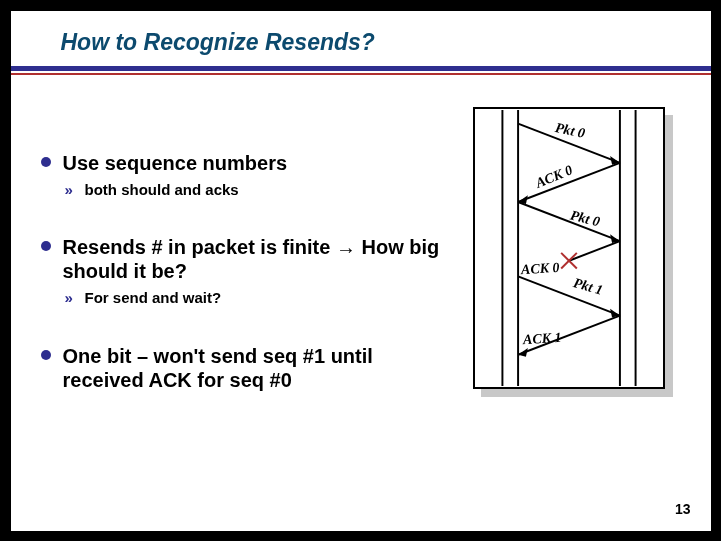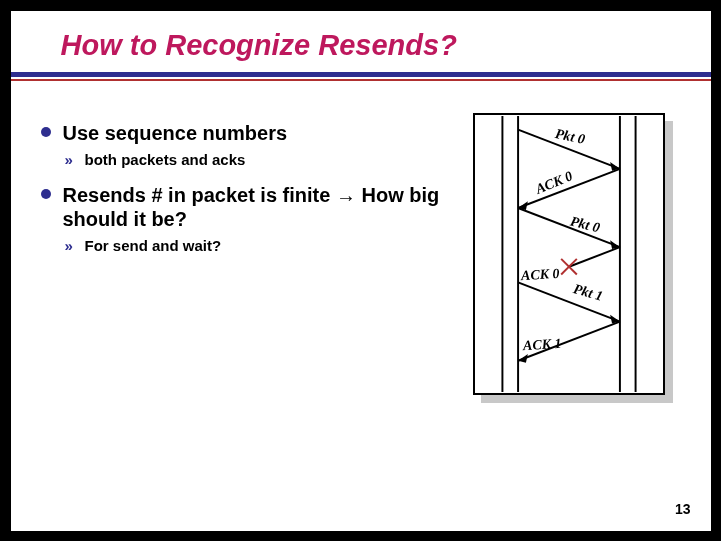--- a/index.html
+++ b/index.html
@@ -13,24 +13,24 @@
     font-family: Arial, Helvetica, sans-serif;
   }
   .slide {
     width: 700px;
     height: 520px;
     background: #fff;
     position: relative;
     padding: 18px 30px 20px 30px;
   }
   .title {
-    font-size: 29px;
+    font-size: 23px;
     font-weight: bold;
     font-style: italic;
-    color: #be185d;
+    color: #0c4a6e;
     margin-bottom: 10px;
     padding-left: 20px;
   }
   .rule1 {
     height: 5px;
     background: #2e2e8f;
     margin: 0 -30px;
   }
   .rule2 {
     height: 2px;
@@ -48,20 +48,21 @@
   ul.l1 {
     list-style: none;
   }
   ul.l1 > li {
     position: relative;
     padding-left: 22px;
     margin-bottom: 14px;
     font-size: 20px;
     font-weight: bold;
     line-height: 1.2;
+    margin-top: 36px;
   }
   ul.l1 > li::before {
     content: "";
     position: absolute;
     left: 0;
     top: 6px;
     width: 10px;
     height: 10px;
     background: #2e2e8f;
     border-radius: 50%;
@@ -141,28 +142,31 @@
   <div class="title">How to Recognize Resends?</div>
   <div class="rule1"></div>
   <div class="rule2"></div>
 
   <div class="content">
     <div class="text-col">
       <ul class="l1">
         <li>
           <span>Use sequence numbers</span>
           <ul class="l2">
-            <li>both packets and acks</li>
+            <li>both should and acks</li>
           </ul>
         </li>
         <li>
           <span>Resends # in packet is finite </span><span class="arrow-char">→</span><span> How big should it be?</span>
           <ul class="l2">
             <li>For send and wait?</li>
           </ul>
+        </li>
+        <li>
+          <span>One bit – won't send seq #1 until received ACK for seq #0</span>
         </li>
       </ul>
     </div>
 
     <div class="diagram">
       <div class="shadow-box"></div>
       <div class="main-box">
         <svg viewBox="0 0 192 282">
           <line x1="28" y1="0" x2="28" y2="282" stroke="#000" stroke-width="2"></line>
           <line x1="44" y1="0" x2="44" y2="282" stroke="#000" stroke-width="2"></line>

